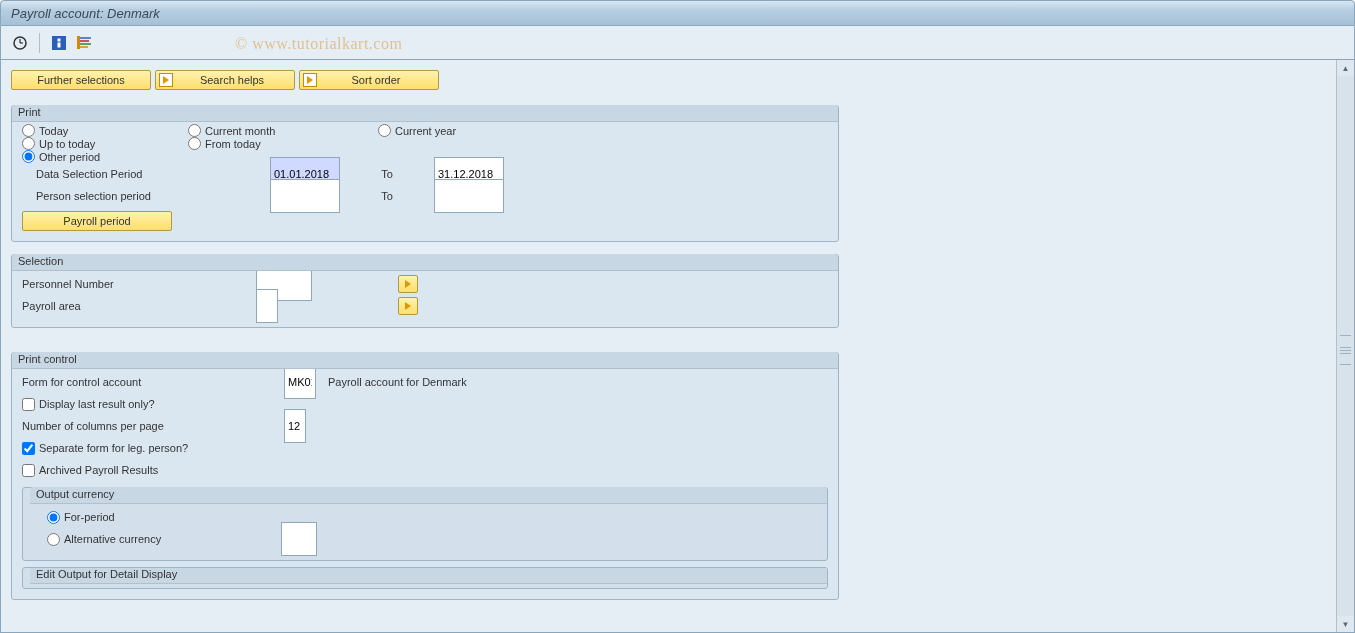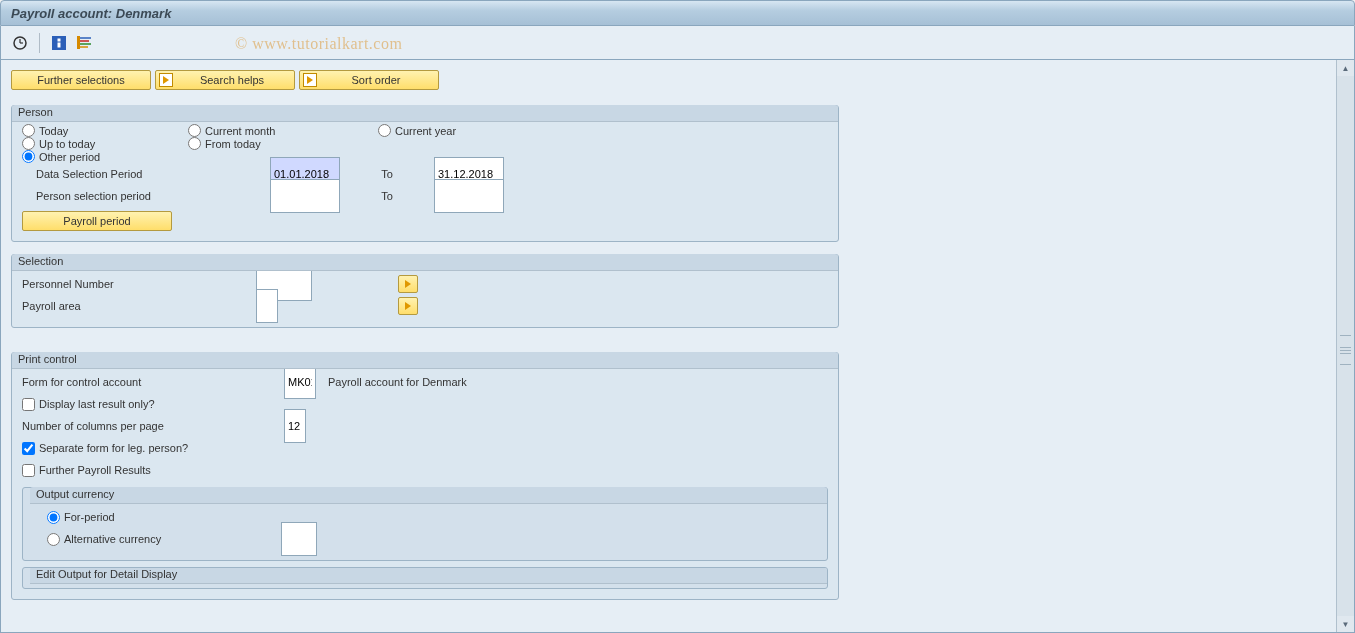--- a/index.html
+++ b/index.html
@@ -22,21 +22,21 @@
   .titlebar {
     height: 26px;
     background: linear-gradient(to bottom, #d7e6f2 0%, #b5cde0 40%, #a6c0d6 100%);
     border: 1px solid #8aa6bd;
     border-radius: 4px 4px 0 0;
     padding: 4px 10px;
     display: flex;
     align-items: center;
   }
   .titlebar span {
-    font-weight: bold;
+    font-weight: normal;
     font-style: italic;
     font-size: 13px;
     color: #3c4a56;
   }
   
   .toolbar {
     height: 34px;
     background: #e6eef5;
     border-left: 1px solid #8aa6bd;
     border-right: 1px solid #8aa6bd;
@@ -318,21 +318,21 @@
           <span class="arrow-ico"></span>
           <span>Search helps</span>
         </div>
         <div class="yellow-btn arrowed">
           <span class="arrow-ico"></span>
           <span>Sort order</span>
         </div>
       </div>
 
       <div class="group">
-        <div class="legend">Person</div>
+        <div class="legend">Print</div>
 
         <div class="radio-row">
           <div class="ritem" style="width:166px">
             <input type="radio" name="period" style="">
               <span class="label">Today</span>
           </div>
           <div class="ritem" style="width:190px">
             <input type="radio" name="period" style="">
               <span class="label">Current month</span>
           </div>
@@ -420,21 +420,21 @@
         <div class="row">
           <span class="ritem">
             <input type="checkbox" checked="" style="">
               <span class="label">Separate form for leg. person?</span>
           </span>
         </div>
 
         <div class="row">
           <span class="ritem">
             <input type="checkbox" style="">
-              <span class="label">Further Payroll Results</span>
+              <span class="label">Archived Payroll Results</span>
           </span>
         </div>
 
         <div class="subgroup">
           <div class="legend">Output currency</div>
           <div class="row indent1">
             <span class="ritem">
               <input type="radio" name="curr" checked="" style="">
                 <span class="label">For-period</span>
             </span>

